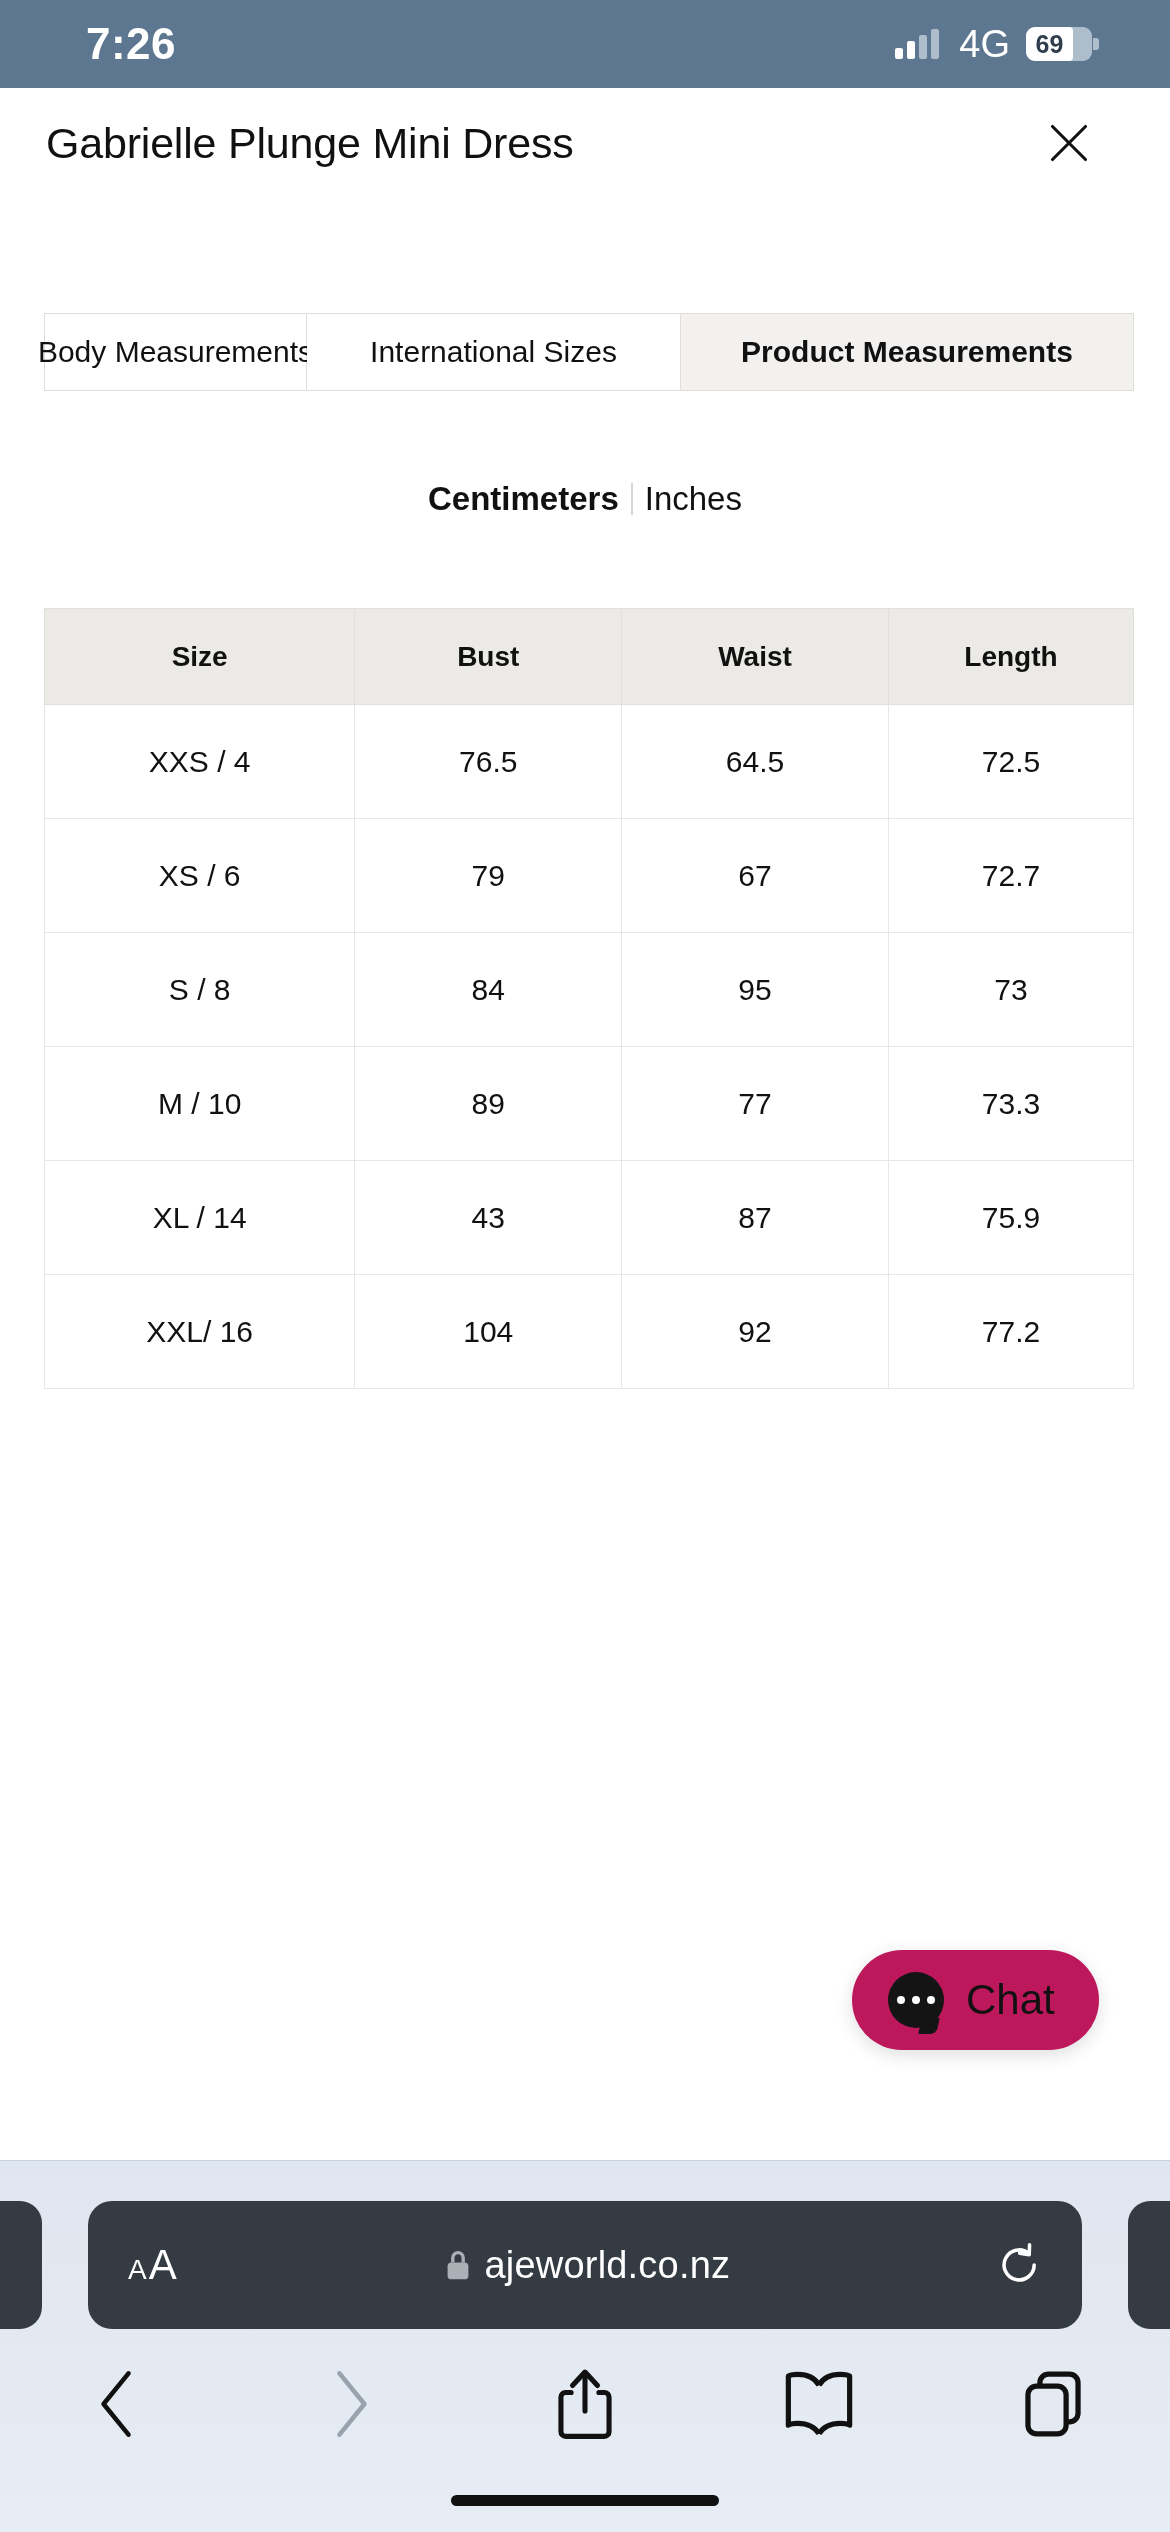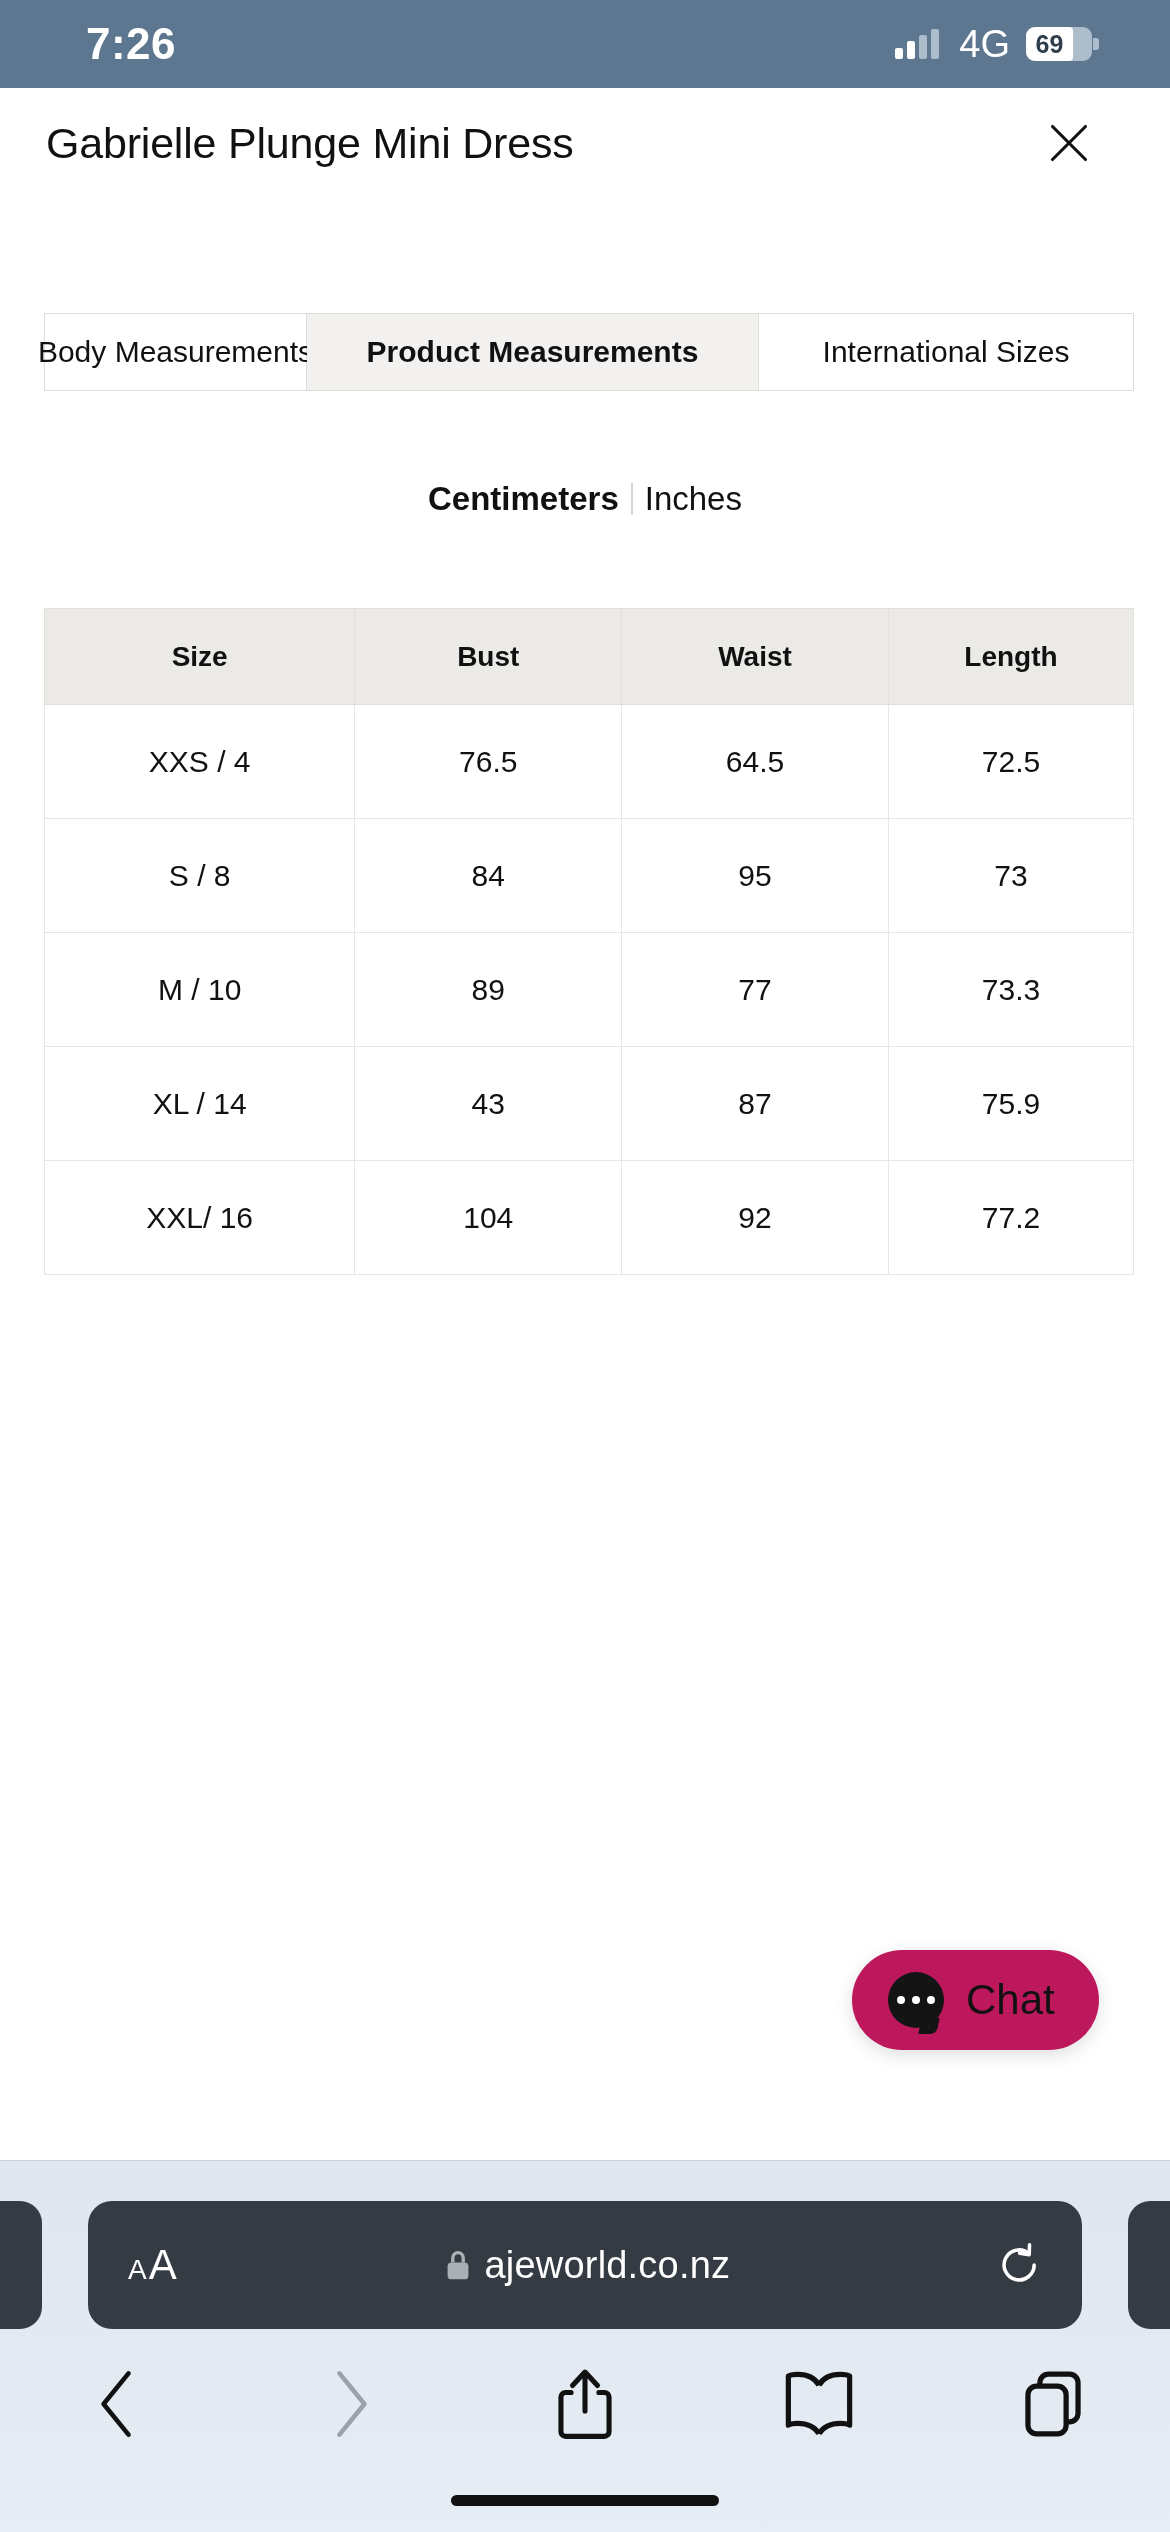--- a/index.html
+++ b/index.html
@@ -168,25 +168,25 @@
       <svg viewBox="0 0 24 24">
         <path d="M3 3 L21 21 M21 3 L3 21" stroke="#111" stroke-width="1.7" fill="none" stroke-linecap="round"></path>
       </svg>
     </div>
   </div>
 
   <div class="tabs">
     <div class="tab tab-body">
       <span class="tab-label">Body Measurements</span>
     </div>
+    <div class="tab tab-intl">
+      <span>International Sizes</span>
+    </div>
     <div class="tab tab-product">
       <span>Product Measurements</span>
-    </div>
-    <div class="tab tab-intl">
-      <span>International Sizes</span>
     </div>
   </div>
 
   <div class="units">
     <span class="unit active">Centimeters</span>
     <span class="unit-sep"></span>
     <span class="unit">Inches</span>
   </div>
 
   <table class="size-table">
@@ -197,20 +197,26 @@
         <th class="col-waist">Waist</th>
         <th class="col-length">Length</th>
       </tr>
     </thead>
     <tbody>
       <tr>
         <td>XXS / 4</td>
         <td>76.5</td>
         <td>64.5</td>
         <td>72.5</td>
+      </tr>
+      <tr>
+        <td>XS / 6</td>
+        <td>79</td>
+        <td>67</td>
+        <td>72.7</td>
       </tr>
       <tr>
         <td>S / 8</td>
         <td>84</td>
         <td>95</td>
         <td>73</td>
       </tr>
       <tr>
         <td>M / 10</td>
         <td>89</td>

